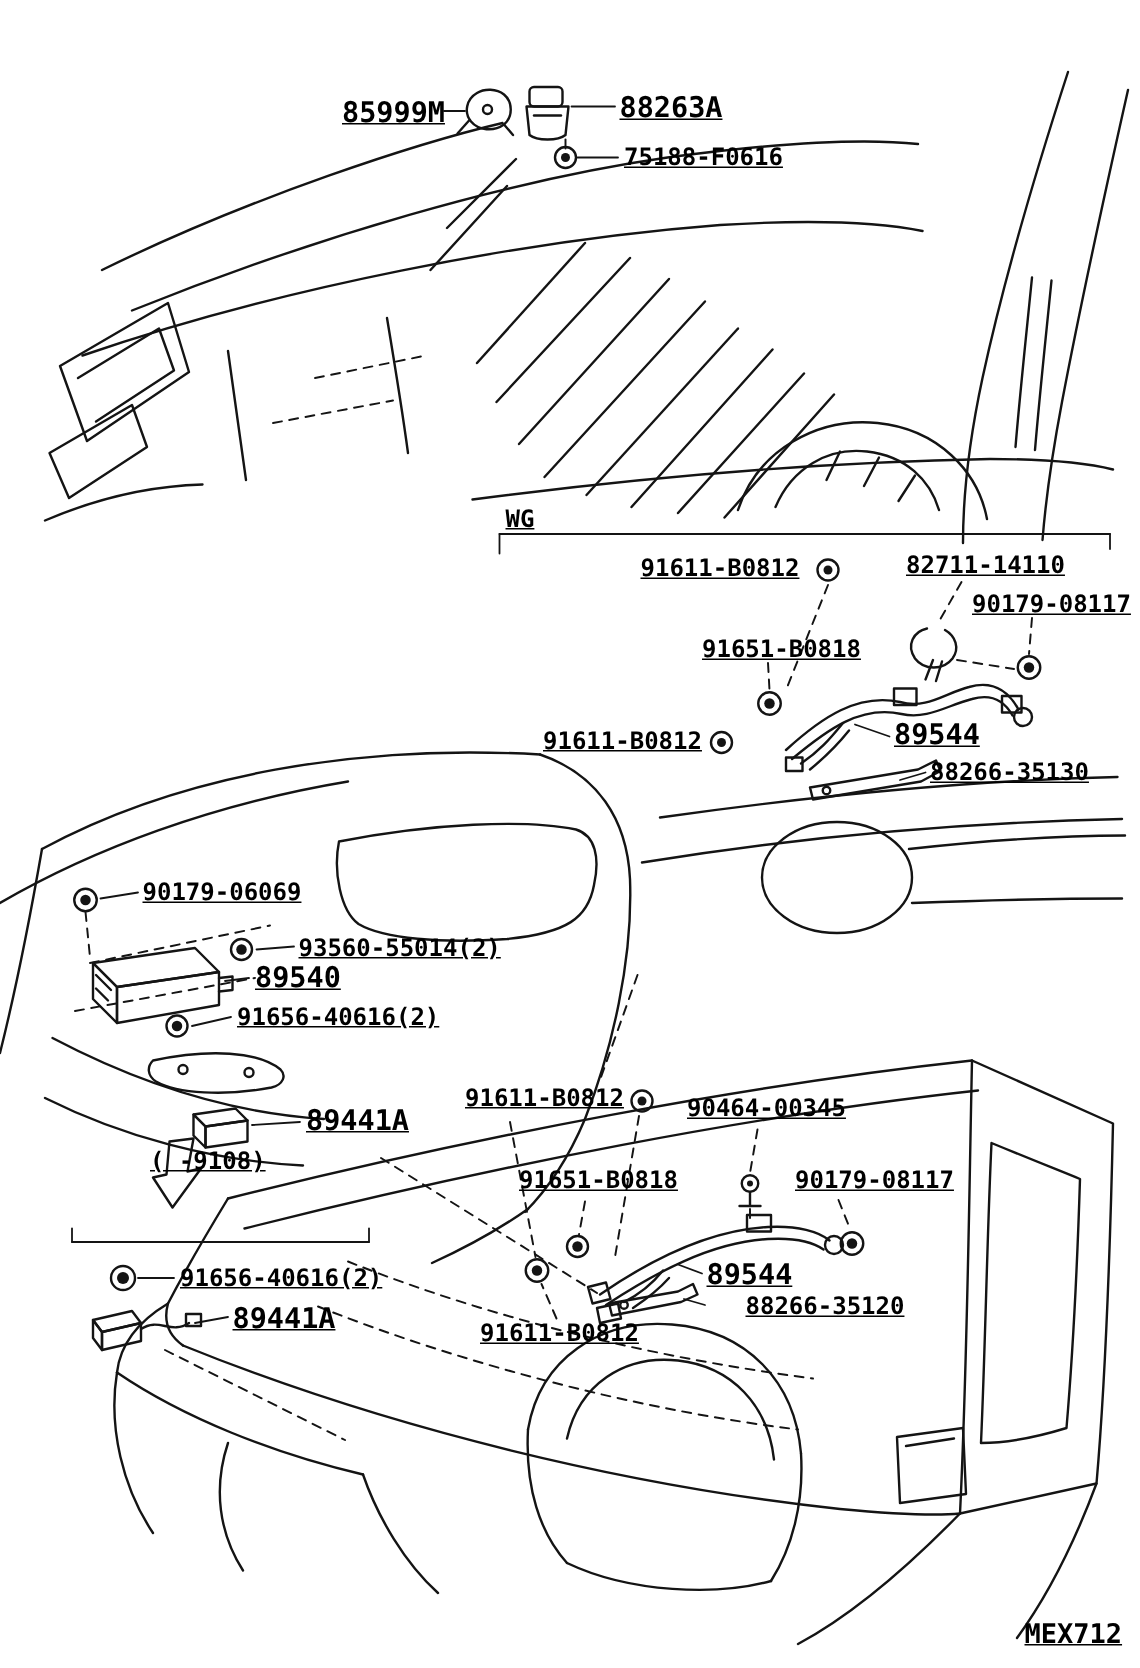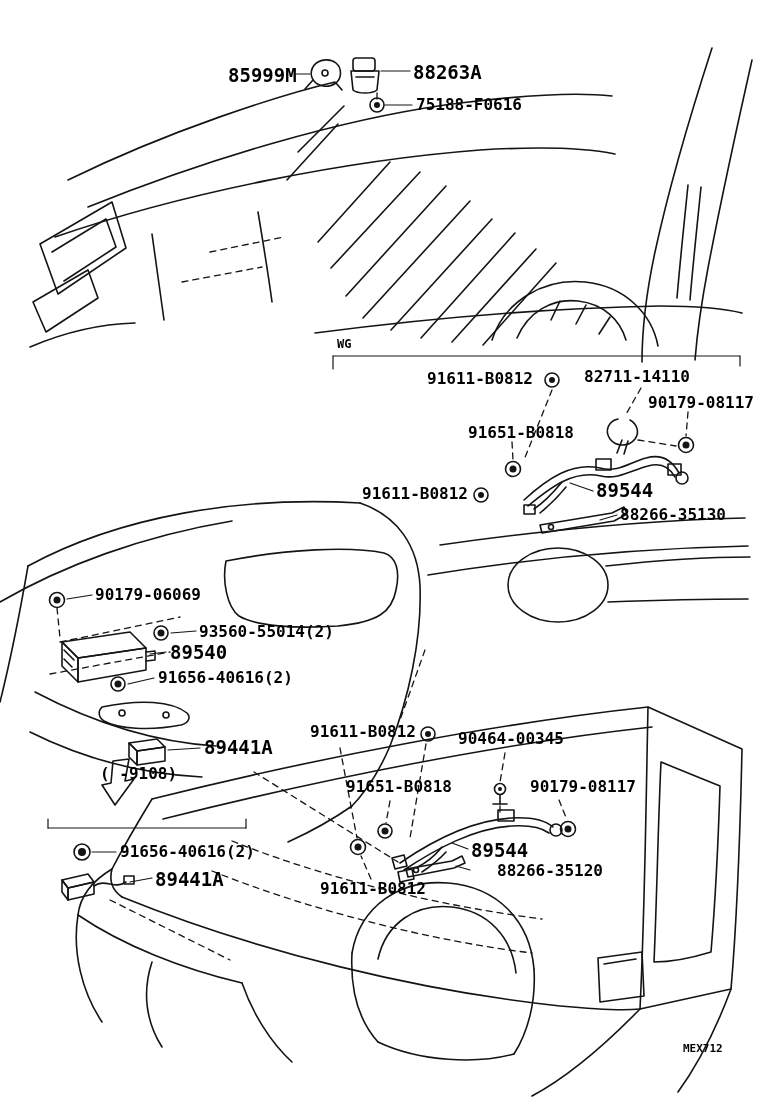--- a/index.html
+++ b/index.html
@@ -7,25 +7,25 @@
     position:relative; width:760px; height:1112px; background:#ffffff;
     font-family:"DejaVu Sans Mono","Liberation Mono",monospace; overflow:hidden;
   }
   .stage svg { position:absolute; left:0; top:0; }
   .art { fill:none; stroke:#141414; stroke-width:1.6; stroke-linecap:round; stroke-linejoin:round; }
   .thin { stroke-width:1.2; }
   .dashed { stroke-dasharray:6 5; stroke-width:1.3; }
   .filldark { fill:#141414; stroke:none; }
   .label {
     position:absolute; font-weight:bold; font-size:16px; line-height:1.05;
-    color:#000; white-space:pre; user-select:none;
+    color:#000; white-space:pre; user-select:none;text-decoration:underline;
   }
   .label.callout { font-size:19px; }
-  .label.small  { font-size:12px; }
-  .label.code   { font-size:11px; }
+  .label.small  { font-size:16px; }
+  .label.code   { font-size:18px;margin-top:38px; }
 </style>
 </head>
 <body>
 
 <div class="stage">
 
   <svg width="760" height="1112" viewBox="0 0 760 1112">
 
     <g class="art">
       <path d="M 68,180 C 170,130 280,95 335,82"></path>
@@ -256,21 +256,21 @@
       <path class="dashed" d="M 426,744 L 410,838"></path>
       <path class="dashed" d="M 500,806 L 500,812"></path>
     </g>
   </svg>
 
   <div class="label callout" style="left:228px; top:66px">85999M</div>
   <div class="label callout" style="left:413px; top:63px">88263A</div>
   <div class="label" style="left:416px; top:97px">75188-F0616</div>
   <div class="label small" style="left:337px; top:338px">WG</div>
   <div class="label" style="left:427px; top:371px">91611-B0812</div>
-  <div class="label" style="left:584px; top:369px">82711-14110</div>
+  <div class="label" style="left:604px; top:369px">82711-14110</div>
   <div class="label" style="left:648px; top:395px">90179-08117</div>
   <div class="label" style="left:468px; top:425px">91651-B0818</div>
   <div class="label" style="left:362px; top:486px">91611-B0812</div>
   <div class="label callout" style="left:596px; top:481px">89544</div>
   <div class="label" style="left:620px; top:507px">88266-35130</div>
   <div class="label" style="left:95px; top:587px">90179-06069</div>
   <div class="label" style="left:199px; top:624px">93560-55014(2)</div>
   <div class="label callout" style="left:170px; top:643px">89540</div>
   <div class="label" style="left:158px; top:670px">91656-40616(2)</div>
   <div class="label callout" style="left:204px; top:738px">89441A</div>

